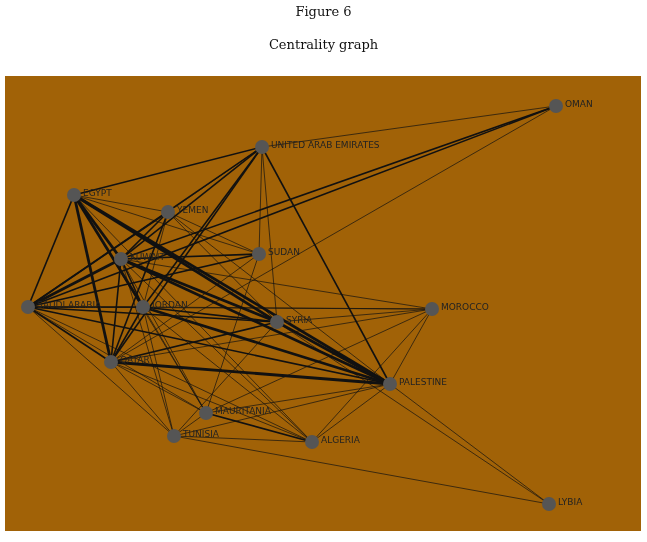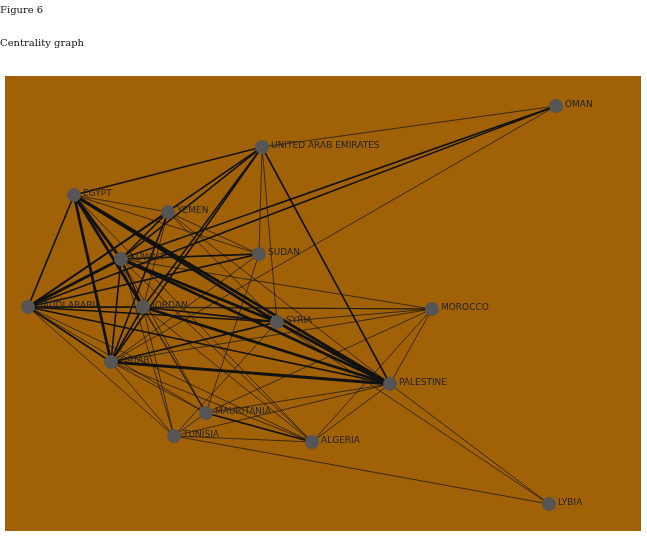--- a/index.html
+++ b/index.html
@@ -1,18 +1,18 @@
 <!DOCTYPE html>
 <html><head>
 <meta charset="utf-8">
 <style>
   html, body { margin: 0; padding: 0; background: #ffffff; }
   body { width: 647px; height: 542px; position: relative; overflow: hidden; }
-  .fig-title { position: absolute; left: 0; width: 647px; text-align: left;
-    font-family: "DejaVu Serif", "Liberation Serif", serif; color: #111; font-size: 10px; }
+  .fig-title { position: absolute; left: 0; width: 647px; text-align: center;
+    font-family: "DejaVu Serif", "Liberation Serif", serif; color: #111; font-size: 13px; }
   #fig-num { top: 4px; }
   #fig-cap { top: 37px; }
   #panel { position: absolute; left: 5px; top: 76px; width: 636px; height: 455px; background: #a16207; }
   #graph { position: absolute; left: 0; top: 0; }
   .node-label { font-family: "DejaVu Sans", "Liberation Sans", sans-serif; font-size: 9px; fill: #222; }
 </style>
 </head>
 <body>
 
 <div class="fig-title" id="fig-num">Figure 6</div>

